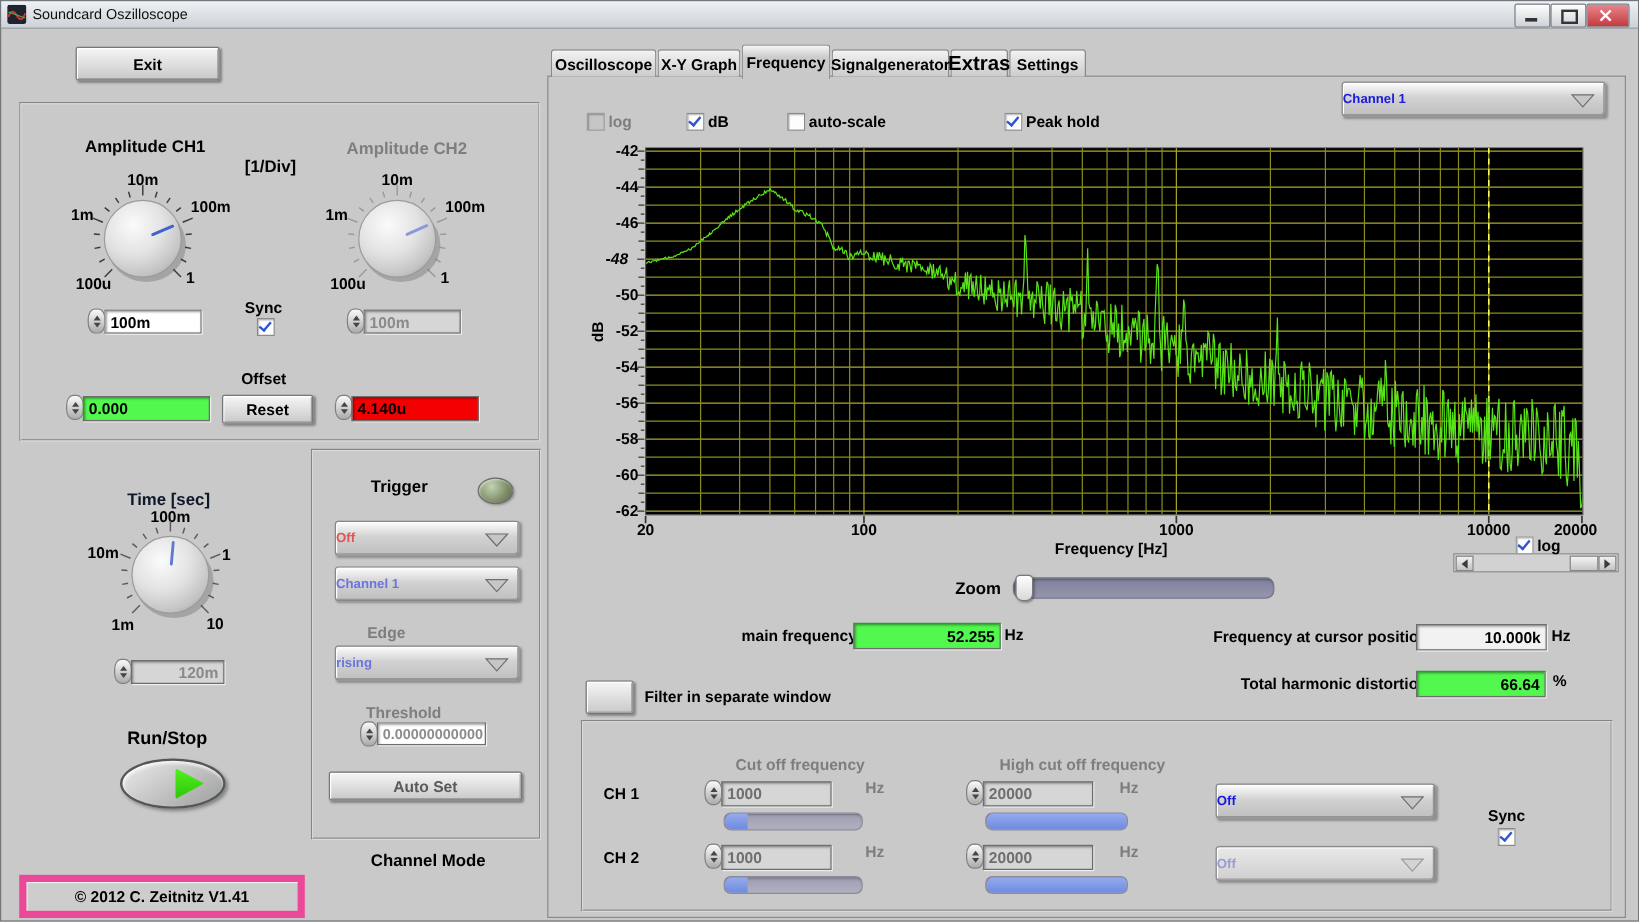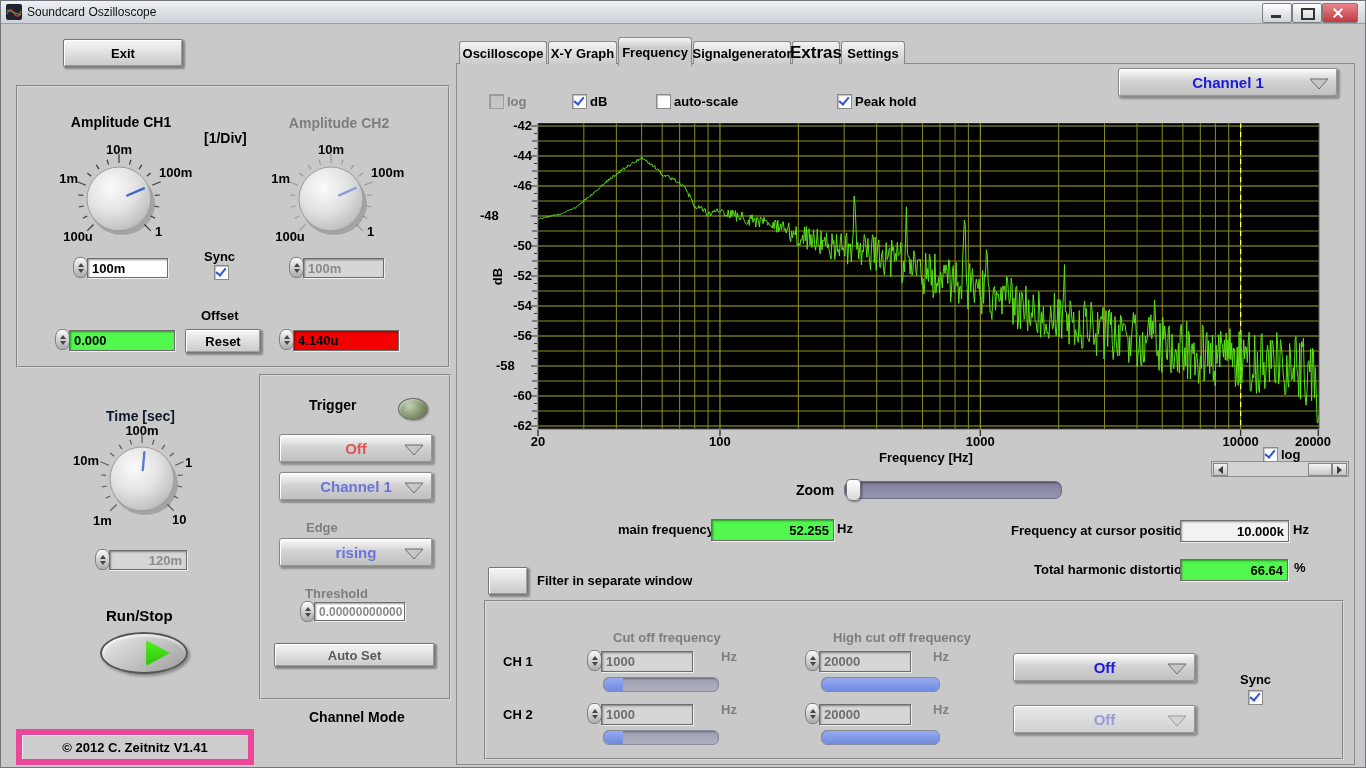--- a/index.html
+++ b/index.html
@@ -35,21 +35,21 @@
     background:linear-gradient(#fafafa,#ababab);display:flex;flex-direction:column;align-items:center;justify-content:center;}
   .spin .u{width:0;height:0;border-left:3px solid transparent;border-right:3px solid transparent;border-bottom:4px solid #454545;margin-bottom:2px;}
   .spin .d{width:0;height:0;border-left:3px solid transparent;border-right:3px solid transparent;border-top:4px solid #454545;}
   .cb{position:absolute;width:13px;height:13px;background:#fdfdfd;border:1px solid #8a8a8a;
     box-shadow:inset 1px 1px 1px rgba(0,0,0,.25);}
   .cb.on::after{content:'';position:absolute;left:3px;top:0px;width:4px;height:8px;
     border:solid #3054cf;border-width:0 2px 2px 0;transform:rotate(40deg);}
   .cb.disbox{background:#c6c6c6;border-color:#9f9f9f;}
   .dd{position:absolute;background:linear-gradient(#fdfdfd,#d2d2d2 45%,#bfbfbf);border:1px solid #888;
     border-radius:3px;box-shadow:inset 1px 1px 0 #fff,inset -1px -1px 0 #969696,1.5px 1.5px 2px rgba(0,0,0,.3);
-    display:flex;align-items:center;justify-content:center;font-weight:bold;font-size:15px;}
+    display:flex;align-items:center;font-weight:bold;font-size:11px;}
   .dd .tri{position:absolute;right:8px;top:50%;margin-top:-5px;}
   .blue{color:#1a1adf;} .blue-dim{color:#6b74da;} .red-dim{color:#e05555;} .blue-dis{color:#9a9ad8;}
   .tab{position:absolute;top:40px;height:22px;background:linear-gradient(#f3f3f3,#cbcbcb);
     border:1px solid #898989;border-bottom:none;border-radius:3px 3px 0 0;font-weight:bold;font-size:13px;
     display:flex;align-items:center;justify-content:center;z-index:2;}
   .tab.active{top:36px;height:28px;background:linear-gradient(#f6f6f6,#cbcbcb 35%,#c9c9c9);z-index:4;}
   #tab-panel{position:absolute;left:455px;top:62px;width:897px;height:700px;border:1px solid #8b8b8b;z-index:1;}
   .track{position:absolute;border-radius:7px;border:1px solid #70708a;background:linear-gradient(#80809c,#9595ad);
     box-shadow:inset 1px 1px 2px rgba(0,0,0,.45);}
   .ftrack{position:absolute;height:13px;border-radius:6px;border:1px solid #8a8a9a;background:linear-gradient(#9e9eb2,#b0b0c0);
@@ -411,26 +411,26 @@
       <line x1="450.2985244621435" x2="450.2985244621435" y1="307" y2="313" stroke="#333" stroke-width="1.4"></line>
       <line x1="710.6318577954769" x2="710.6318577954769" y1="307" y2="313" stroke="#333" stroke-width="1.4"></line>
       <line x1="788.3" x2="788.3" y1="307" y2="313" stroke="#333" stroke-width="1.4"></line>
       <polyline points="8.0,96.3 8.9,96.4 9.8,95.5 10.8,94.7 11.7,95.7 12.6,95.8 13.5,94.5 14.4,94.4 15.4,94.3 16.3,93.8 17.2,94.8 18.1,93.1 19.0,93.9 19.9,93.4 20.9,92.8 21.8,92.7 22.7,92.7 23.6,92.1 24.5,91.5 25.5,92.7 26.4,92.3 27.3,91.1 28.2,91.8 29.1,91.4 30.1,91.4 31.0,91.2 31.9,90.3 32.8,90.6 33.7,89.7 34.6,89.3 35.6,88.9 36.5,88.8 37.4,87.5 38.3,87.1 39.2,87.4 40.2,86.5 41.1,86.5 42.0,86.3 42.9,85.6 43.8,84.4 44.8,85.3 45.7,85.2 46.6,83.4 47.5,82.8 48.4,82.8 49.3,82.2 50.3,80.1 51.2,80.1 52.1,79.9 53.0,78.6 53.9,77.8 54.9,76.1 55.8,77.1 56.7,74.8 57.6,74.9 58.5,74.6 59.5,73.4 60.4,73.5 61.3,71.1 62.2,72.1 63.1,71.3 64.0,69.2 65.0,68.7 65.9,68.0 66.8,67.3 67.7,67.2 68.6,66.7 69.6,64.7 70.5,63.9 71.4,62.1 72.3,61.8 73.2,62.3 74.2,60.7 75.1,59.4 76.0,59.9 76.9,57.4 77.8,58.6 78.7,56.0 79.7,57.2 80.6,54.4 81.5,56.0 82.4,54.8 83.3,52.2 84.3,53.6 85.2,52.2 86.1,52.1 87.0,50.8 87.9,50.5 88.9,48.8 89.8,49.9 90.7,46.9 91.6,47.4 92.5,45.7 93.5,44.8 94.4,46.7 95.3,44.9 96.2,44.1 97.1,44.4 98.0,41.9 99.0,43.1 99.9,43.2 100.8,41.6 101.7,40.4 102.6,39.1 103.6,39.5 104.5,39.8 105.4,39.1 106.3,39.2 107.2,36.2 108.2,37.9 109.1,36.1 110.0,35.9 110.9,36.0 111.8,34.0 112.7,36.2 113.7,36.5 114.6,36.2 115.5,37.5 116.4,37.0 117.3,39.0 118.3,40.4 119.2,39.5 120.1,41.8 121.0,41.2 121.9,41.2 122.9,43.9 123.8,43.4 124.7,42.5 125.6,46.0 126.5,46.8 127.4,46.1 128.4,46.1 129.3,48.4 130.2,47.8 131.1,51.7 132.0,52.1 133.0,52.8 133.9,53.3 134.8,52.1 135.7,53.9 136.6,52.2 137.6,52.5 138.5,52.5 139.4,54.0 140.3,56.3 141.2,57.0 142.1,54.5 143.1,56.1 144.0,56.7 144.9,55.4 145.8,59.1 146.7,59.7 147.7,59.2 148.6,59.4 149.5,58.8 150.4,62.2 151.3,62.8 152.3,61.5 153.2,62.3 154.1,62.8 155.0,63.7 155.9,66.3 156.8,68.1 157.8,69.3 158.7,73.7 159.6,71.0 160.5,73.8 161.4,75.3 162.4,78.7 163.3,81.1 164.2,84.4 165.1,83.5 166.0,85.7 167.0,84.8 167.9,85.2 168.8,82.5 169.7,85.3 170.6,84.3 171.6,83.1 172.5,87.9 173.4,88.4 174.3,85.6 175.2,86.0 176.1,90.9 177.1,93.3 178.0,92.4 178.9,88.5 179.8,89.8 180.7,92.7 181.7,90.6 182.6,88.1 183.5,89.0 184.4,86.9 185.3,89.2 186.3,87.5 187.2,85.6 188.1,88.8 189.0,88.8 189.9,89.1 190.8,88.6 191.8,86.4 192.7,87.6 193.6,88.4 194.5,93.4 195.4,91.8 196.4,93.0 197.3,93.6 198.2,87.0 199.1,93.5 200.0,95.1 201.0,87.2 201.9,93.4 202.8,87.1 203.7,90.6 204.6,92.9 205.5,87.6 206.5,98.3 207.4,89.8 208.3,94.0 209.2,94.9 210.1,97.1 211.1,94.3 212.0,88.9 212.9,93.7 213.8,96.4 214.7,98.5 215.7,100.8 216.6,101.2 217.5,100.9 218.4,96.8 219.3,102.5 220.2,92.0 221.2,95.9 222.1,91.7 223.0,99.4 223.9,96.1 224.8,94.9 225.8,104.1 226.7,94.7 227.6,94.6 228.5,99.0 229.4,103.9 230.4,94.0 231.3,95.1 232.2,96.0 233.1,100.8 234.0,94.2 234.9,98.2 235.9,97.4 236.8,97.6 237.7,102.2 238.6,99.7 239.5,102.0 240.5,103.0 241.4,102.9 242.3,105.2 243.2,99.1 244.1,105.7 245.1,97.0 246.0,99.1 246.9,109.3 247.8,97.0 248.7,108.5 249.7,106.1 250.6,100.9 251.5,106.8 252.4,100.2 253.3,98.6 254.2,107.2 255.2,105.5 256.1,109.9 257.0,106.9 257.9,104.6 258.8,99.9 259.8,115.8 260.7,118.7 261.6,108.2 262.5,114.7 263.4,108.4 264.4,110.7 265.3,112.0 266.2,103.6 267.1,122.4 268.0,122.2 268.9,120.3 269.9,122.6 270.8,116.6 271.7,117.3 272.6,112.1 273.5,120.5 274.5,104.1 275.4,117.8 276.3,103.4 277.2,126.3 278.1,107.5 279.1,105.7 280.0,122.2 280.9,111.5 281.8,124.5 282.7,117.0 283.6,106.7 284.6,121.5 285.5,127.3 286.4,121.7 287.3,105.9 288.2,123.1 289.2,122.1 290.1,130.8 291.0,107.7 291.9,127.0 292.8,117.0 293.8,118.3 294.7,114.2 295.6,122.5 296.5,109.8 297.4,125.1 298.3,120.8 299.3,127.9 300.2,132.6 301.1,136.1 302.0,110.5 302.9,121.3 303.9,117.5 304.8,136.5 305.7,128.0 306.6,111.4 307.5,128.6 308.5,126.7 309.4,133.1 310.3,117.3 311.2,110.6 312.1,127.0 313.0,124.3 314.0,128.0 314.9,133.1 315.8,113.6 316.7,110.0 317.6,141.2 318.6,120.7 319.5,123.3 320.4,120.9 321.3,139.1 322.2,123.2 323.2,110.0 324.1,72.9 325.0,81.3 325.9,101.5 326.8,126.4 327.8,119.2 328.7,136.0 329.6,124.5 330.5,120.0 331.4,141.9 332.3,127.1 333.3,128.9 334.2,111.5 335.1,114.8 336.0,123.6 336.9,134.2 337.9,115.4 338.8,130.5 339.7,139.3 340.6,146.9 341.5,123.2 342.5,111.8 343.4,114.4 344.3,139.7 345.2,114.0 346.1,147.4 347.0,133.4 348.0,120.6 348.9,116.9 349.8,144.1 350.7,144.4 351.6,132.1 352.6,127.4 353.5,145.7 354.4,151.9 355.3,139.5 356.2,119.5 357.2,136.6 358.1,133.8 359.0,126.3 359.9,124.7 360.8,153.8 361.7,117.1 362.7,127.9 363.6,124.0 364.5,138.5 365.4,130.5 366.3,137.5 367.3,119.3 368.2,132.5 369.1,130.8 370.0,130.7 370.9,119.4 371.9,159.7 372.8,157.5 373.7,138.4 374.6,149.0 375.5,116.4 376.4,83.8 377.4,130.1 378.3,133.9 379.2,133.7 380.1,150.9 381.0,136.4 382.0,152.4 382.9,148.5 383.8,127.7 384.7,131.0 385.6,144.9 386.6,153.0 387.5,137.2 388.4,136.3 389.3,137.2 390.2,136.1 391.1,151.6 392.1,161.7 393.0,155.8 393.9,171.1 394.8,160.8 395.7,130.2 396.7,155.9 397.6,145.5 398.5,158.5 399.4,131.0 400.3,135.8 401.3,162.4 402.2,146.6 403.1,174.6 404.0,170.8 404.9,130.9 405.9,169.9 406.8,160.3 407.7,162.8 408.6,154.3 409.5,170.3 410.4,148.8 411.4,155.2 412.3,165.1 413.2,149.0 414.1,141.9 415.0,150.7 416.0,141.8 416.9,147.2 417.8,160.4 418.7,136.6 419.6,137.5 420.6,179.2 421.5,167.9 422.4,148.5 423.3,142.6 424.2,169.3 425.1,164.7 426.1,139.4 427.0,163.2 427.9,159.0 428.8,180.4 429.7,163.6 430.7,163.2 431.6,176.0 432.5,141.1 433.4,118.9 434.3,97.2 435.3,101.6 436.2,150.9 437.1,164.6 438.0,186.2 438.9,146.9 439.8,140.5 440.8,168.5 441.7,153.7 442.6,145.7 443.5,167.3 444.4,179.7 445.4,162.8 446.3,156.0 447.2,161.5 448.1,165.7 449.0,156.3 450.0,172.2 450.9,174.2 451.8,191.1 452.7,147.4 453.6,180.4 454.5,151.6 455.5,153.6 456.4,126.7 457.3,132.1 458.2,160.1 459.1,164.8 460.1,189.2 461.0,188.6 461.9,196.5 462.8,172.5 463.7,165.3 464.7,163.3 465.6,187.3 466.5,168.6 467.4,171.7 468.3,170.9 469.2,178.6 470.2,177.4 471.1,164.4 472.0,191.1 472.9,162.7 473.8,166.7 474.8,163.1 475.7,177.3 476.6,153.6 477.5,155.2 478.4,169.2 479.4,180.8 480.3,176.7 481.2,155.1 482.1,161.9 483.0,201.4 484.0,175.0 484.9,192.4 485.8,164.2 486.7,163.2 487.6,206.2 488.5,197.0 489.5,169.6 490.4,205.8 491.3,169.0 492.2,169.6 493.1,178.4 494.1,196.5 495.0,192.6 495.9,162.9 496.8,191.7 497.7,207.8 498.7,176.8 499.6,199.5 500.5,202.8 501.4,189.7 502.3,194.4 503.2,171.7 504.2,182.1 505.1,197.6 506.0,199.1 506.9,207.1 507.8,209.9 508.8,168.6 509.7,186.2 510.6,214.2 511.5,189.5 512.4,199.9 513.4,183.9 514.3,211.6 515.2,206.9 516.1,200.9 517.0,210.3 517.9,208.9 518.9,215.3 519.8,197.6 520.7,183.3 521.6,195.3 522.5,206.2 523.5,203.5 524.4,170.0 525.3,205.0 526.2,212.6 527.1,200.7 528.1,176.0 529.0,213.9 529.9,176.7 530.8,182.1 531.7,215.3 532.6,186.4 533.6,169.7 534.5,141.6 535.4,188.5 536.3,188.4 537.2,208.0 538.2,191.1 539.1,221.3 540.0,177.9 540.9,180.9 541.8,195.6 542.8,199.6 543.7,189.2 544.6,221.7 545.5,206.5 546.4,210.4 547.3,215.3 548.3,219.4 549.2,187.6 550.1,213.2 551.0,211.9 551.9,225.4 552.9,224.9 553.8,184.6 554.7,178.3 555.6,193.6 556.5,185.6 557.5,214.5 558.4,216.6 559.3,218.8 560.2,206.2 561.1,179.2 562.1,187.6 563.0,202.6 563.9,221.5 564.8,216.5 565.7,210.6 566.6,233.0 567.6,189.0 568.5,211.3 569.4,201.0 570.3,195.6 571.2,193.5 572.2,196.8 573.1,184.3 574.0,236.0 574.9,216.0 575.8,187.3 576.8,191.2 577.7,223.5 578.6,188.0 579.5,186.4 580.4,201.7 581.3,189.3 582.3,221.7 583.2,236.5 584.1,225.2 585.0,193.5 585.9,214.6 586.9,226.9 587.8,233.0 588.7,201.8 589.6,232.5 590.5,192.3 591.5,194.9 592.4,207.8 593.3,200.8 594.2,200.7 595.1,201.9 596.0,208.9 597.0,213.7 597.9,214.8 598.8,239.5 599.7,213.5 600.6,233.0 601.6,212.3 602.5,201.6 603.4,189.6 604.3,200.2 605.2,191.7 606.2,208.2 607.1,243.7 608.0,230.7 608.9,227.7 609.8,213.7 610.7,240.7 611.7,242.8 612.6,209.2 613.5,239.2 614.4,238.8 615.3,213.1 616.3,220.1 617.2,215.5 618.1,201.7 619.0,194.2 619.9,212.2 620.9,191.8 621.8,215.6 622.7,198.5 623.6,211.1 624.5,177.0 625.4,191.9 626.4,229.2 627.3,232.9 628.2,227.3 629.1,247.4 630.0,200.1 631.0,232.6 631.9,249.4 632.8,194.4 633.7,216.4 634.6,202.9 635.6,213.0 636.5,235.1 637.4,236.8 638.3,206.3 639.2,203.0 640.2,240.2 641.1,249.8 642.0,211.1 642.9,241.1 643.8,245.9 644.7,232.6 645.7,226.1 646.6,230.3 647.5,248.4 648.4,220.4 649.3,250.1 650.3,206.9 651.2,201.3 652.1,217.6 653.0,243.0 653.9,247.3 654.9,224.6 655.8,243.0 656.7,198.1 657.6,255.7 658.5,207.9 659.4,212.1 660.4,256.0 661.3,225.5 662.2,220.7 663.1,230.9 664.0,219.7 665.0,252.2 665.9,235.5 666.8,229.9 667.7,241.0 668.6,260.4 669.6,247.1 670.5,233.1 671.4,245.7 672.3,201.9 673.2,204.2 674.1,258.1 675.1,241.2 676.0,214.7 676.9,209.5 677.8,243.1 678.7,217.6 679.7,250.6 680.6,220.3 681.5,243.5 682.4,211.9 683.3,257.8 684.3,248.2 685.2,262.9 686.1,222.1 687.0,240.6 687.9,229.6 688.8,211.7 689.8,244.1 690.7,208.1 691.6,219.7 692.5,221.9 693.4,234.3 694.4,216.9 695.3,237.1 696.2,210.0 697.1,237.7 698.0,216.7 699.0,235.9 699.9,205.6 700.8,236.7 701.7,219.9 702.6,244.1 703.5,225.0 704.5,226.3 705.4,263.5 706.3,253.9 707.2,224.0 708.1,262.3 709.1,208.6 710.0,259.7 710.9,208.3 711.8,260.1 712.7,243.2 713.7,216.8 714.6,236.0 715.5,223.5 716.4,224.9 717.3,239.6 718.3,217.0 719.2,209.2 720.1,266.9 721.0,268.4 721.9,258.5 722.8,251.4 723.8,254.8 724.7,212.4 725.6,252.6 726.5,270.5 727.4,229.1 728.4,263.5 729.3,269.5 730.2,254.2 731.1,213.0 732.0,210.6 733.0,252.1 733.9,239.1 734.8,265.5 735.7,254.5 736.6,232.0 737.5,222.0 738.5,231.4 739.4,258.6 740.3,217.5 741.2,245.7 742.1,217.2 743.1,221.4 744.0,237.0 744.9,259.2 745.8,260.0 746.7,209.5 747.7,221.1 748.6,261.1 749.5,252.9 750.4,216.7 751.3,222.4 752.2,232.7 753.2,251.0 754.1,258.5 755.0,271.8 755.9,269.9 756.8,232.4 757.8,258.5 758.7,264.1 759.6,220.6 760.5,232.0 761.4,256.9 762.4,255.8 763.3,244.6 764.2,258.3 765.1,216.3 766.0,213.6 766.9,245.5 767.9,253.7 768.8,273.8 769.7,220.2 770.6,276.0 771.5,218.7 772.5,224.0 773.4,215.2 774.3,255.0 775.2,274.0 776.1,282.2 777.1,266.4 778.0,239.6 778.9,237.7 779.8,249.0 780.7,225.8 781.6,277.8 782.6,225.4 783.5,228.8 784.4,275.1 785.3,244.4 786.2,267.5 787.2,300.0 788.1,299.3 789.0,290.6" fill="none" stroke="#58e417" stroke-width="1"></polyline>
       <rect x="8" y="0" width="781" height="306" fill="none" stroke="#5a5a5a"></rect>
     </svg>
   <div id="graph-labels" class="abs" style="left:0;top:0;width:1366px;height:768px;pointer-events:none;z-index:3">
       <div style="left: 495px; top: 117px; width: 36px; text-align: right;">-42</div>
       <div style="left: 495px; top: 147px; width: 36px; text-align: right;">-44</div>
       <div style="left: 495px; top: 177px; width: 36px; text-align: right;">-46</div>
-      <div style="left: 479px; top: 207px; width: 36px; text-align: left;">-48</div>
+      <div style="left: 495px; top: 207px; width: 36px; text-align: center; font-style: italic;">-48</div>
       <div style="left: 495px; top: 237px; width: 36px; text-align: right;">-50</div>
       <div style="left: 495px; top: 267px; width: 36px; text-align: right;">-52</div>
       <div style="left: 495px; top: 297px; width: 36px; text-align: right;">-54</div>
       <div style="left: 495px; top: 327px; width: 36px; text-align: right;">-56</div>
-      <div style="left: 495px; top: 357px; width: 36px; ">-58</div>
+      <div style="left: 495px; top: 357px; width: 36px; text-align: right;">-58</div>
       <div style="left: 495px; top: 387px; width: 36px; text-align: right;">-60</div>
       <div style="left: 495px; top: 417px; width: 36px; text-align: right;">-62</div>
       <div style="left: 507px; top: 433px; width: 60px; text-align: center;">20</div>
       <div style="left: 688.965px; top: 433px; width: 60px; text-align: center;">100</div>
       <div style="left: 949.299px; top: 433px; width: 60px; text-align: center;">1000</div>
       <div style="left: 1209.63px; top: 433px; width: 60px; text-align: center;">10000</div>
       <div style="left: 1282px; top: 433px; width: 60px; text-align: center;">20000</div>
     </div>
   <span class="lb" style="left:488px;top:268px;transform:rotate(-90deg);z-index:3">dB</span>
   <span class="lb" style="left:858px;top:449px;width:134px;text-align:center;z-index:3">Frequency [Hz]</span>

